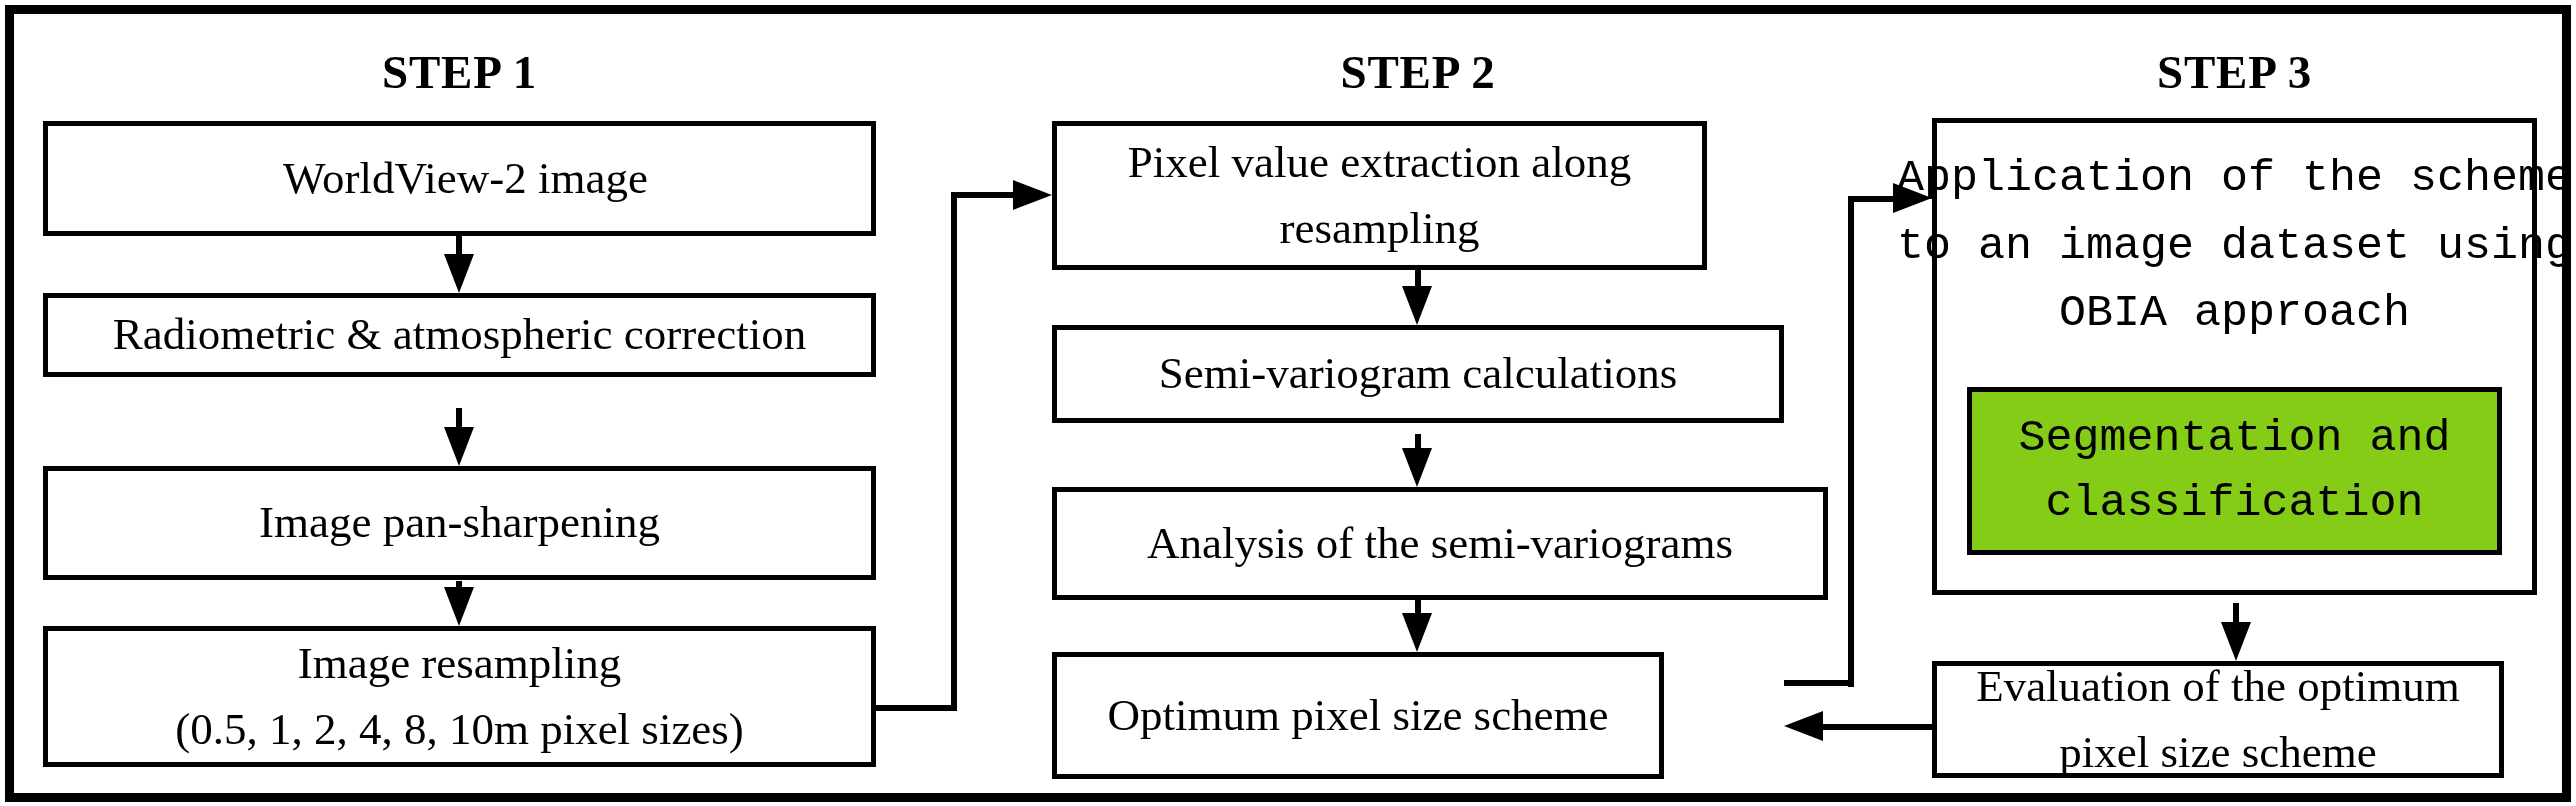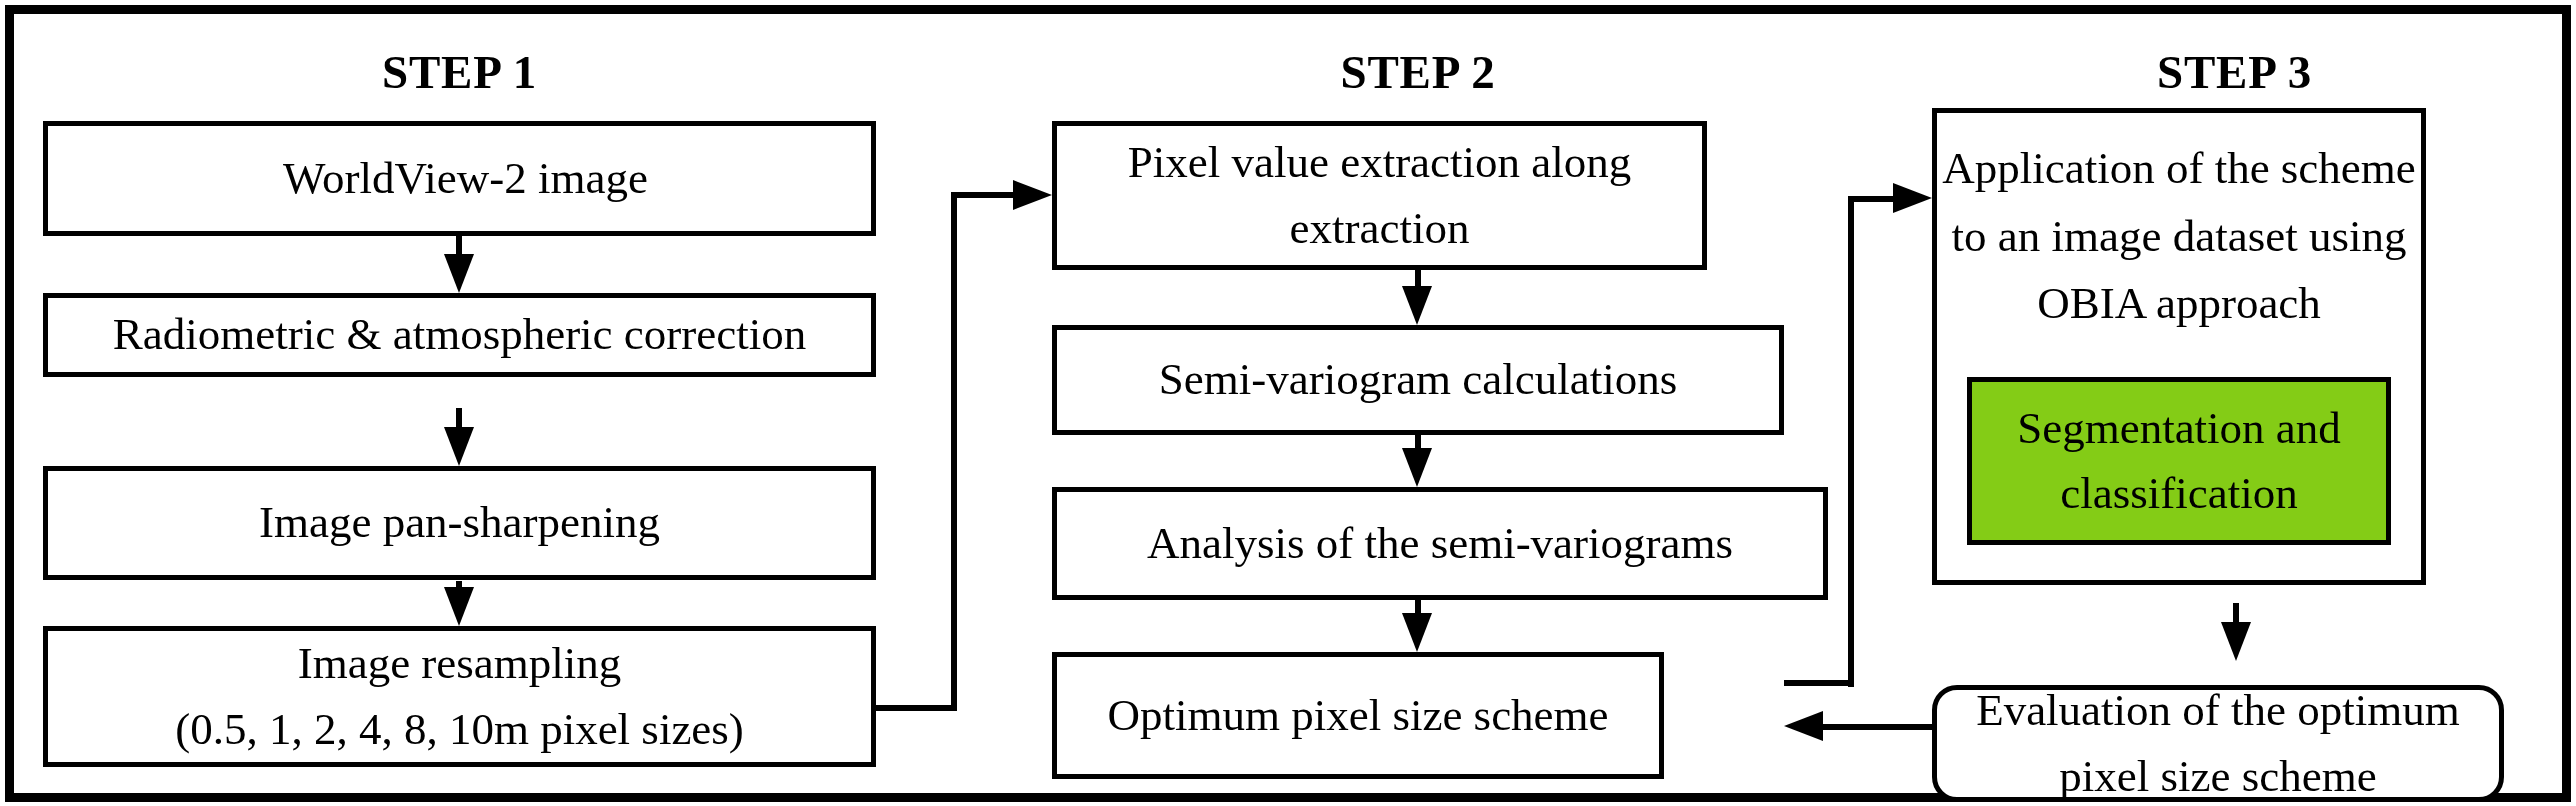--- a/index.html
+++ b/index.html
@@ -125,23 +125,23 @@
     <div class="seg" style="left:456px; top:408px; width:6.3px; height:22px;"></div>
     <div class="head-down" style="left:444px; top:427px;"></div>
   </div>
   <div class="arrow">
     <div class="seg" style="left:456px; top:581px; width:6.3px; height:9.4px;"></div>
     <div class="head-down" style="left:444px; top:587px;"></div>
   </div>
 
   <div class="box" style="left:1052px; top:121px; width:655px; height:149px;">
     <span class="ln">Pixel value extraction along</span>
-    <span class="ln">extraction</span>
-  </div>
-  <div class="box" style="left:1052px; top:325px; width:732px; height:110px;">
+    <span class="ln">resampling</span>
+  </div>
+  <div class="box" style="left:1052px; top:325px; width:732px; height:98px;">
     <span class="ln">Semi-variogram calculations</span>
   </div>
   <div class="box" style="left:1052px; top:487px; width:776px; height:113px;">
     <span class="ln">Analysis of the semi-variograms</span>
   </div>
   <div class="box" style="left:1052px; top:652px; width:612px; height:127px;">
     <span class="ln">Optimum pixel size scheme</span>
   </div>
 
   <div class="arrow">
@@ -150,30 +150,30 @@
   </div>
   <div class="arrow">
     <div class="seg" style="left:1415px; top:434px; width:6.3px; height:15.7px;"></div>
     <div class="head-down" style="left:1402px; top:448px;"></div>
   </div>
   <div class="arrow">
     <div class="seg" style="left:1415px; top:599px; width:6.3px; height:15.7px;"></div>
     <div class="head-down" style="left:1402px; top:613px;"></div>
   </div>
 
-  <div class="box box-application" style="left:1932px; top:108px; width:494px; height:477px;">
+  <div class="box box-application" style="left:1932px; top:118px; width:605px; height:477px;font-family:Liberation Mono, monospace;">
     <span class="ln">Application of the scheme</span>
     <span class="ln">to an image dataset using</span>
     <span class="ln">OBIA approach</span>
     <div class="nested-box">
       <span class="ln">Segmentation and</span>
       <span class="ln">classification</span>
     </div>
   </div>
-  <div class="box" style="left:1932px; top:685px; width:572px; height:117px;border-radius:25px;">
+  <div class="box" style="left:1932px; top:661px; width:572px; height:117px;">
     <span class="ln">Evaluation of the optimum</span>
     <span class="ln">pixel size scheme</span>
   </div>
 
   <div class="arrow">
     <div class="seg" style="left:2233px; top:603px; width:6.3px; height:23px;"></div>
     <div class="head-down" style="left:2221px; top:622px;"></div>
   </div>
 
   <div class="arrow">

